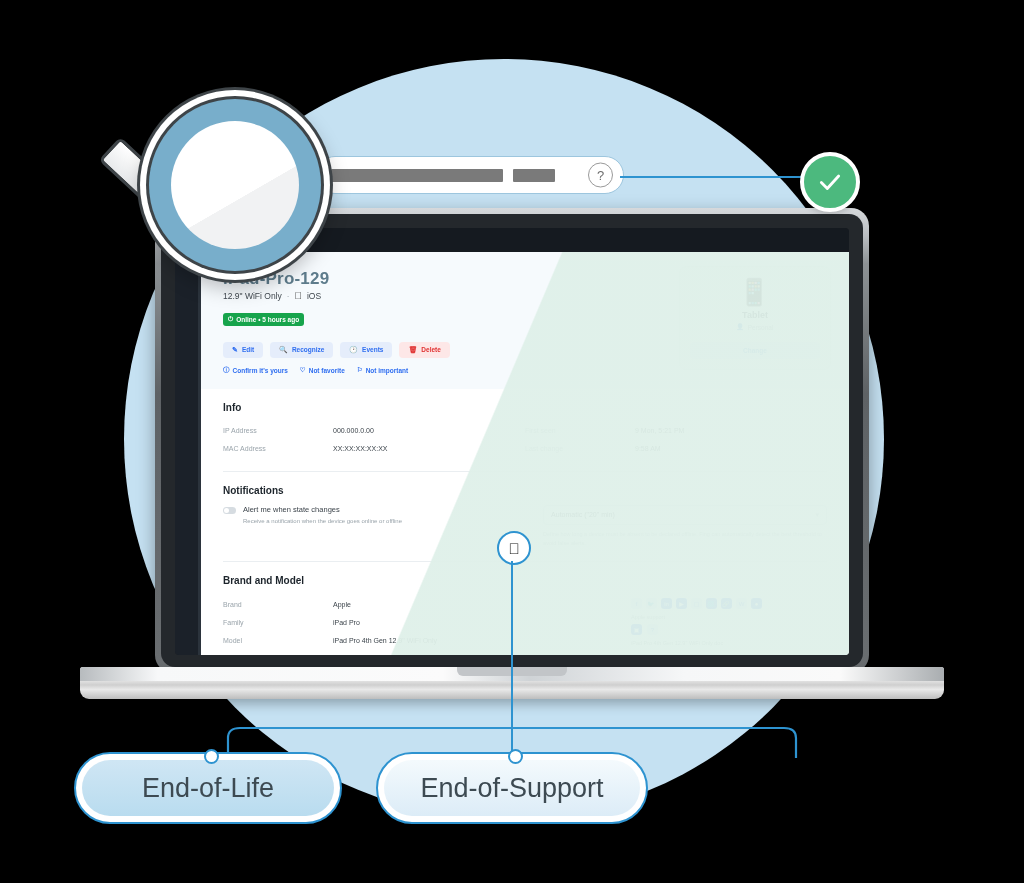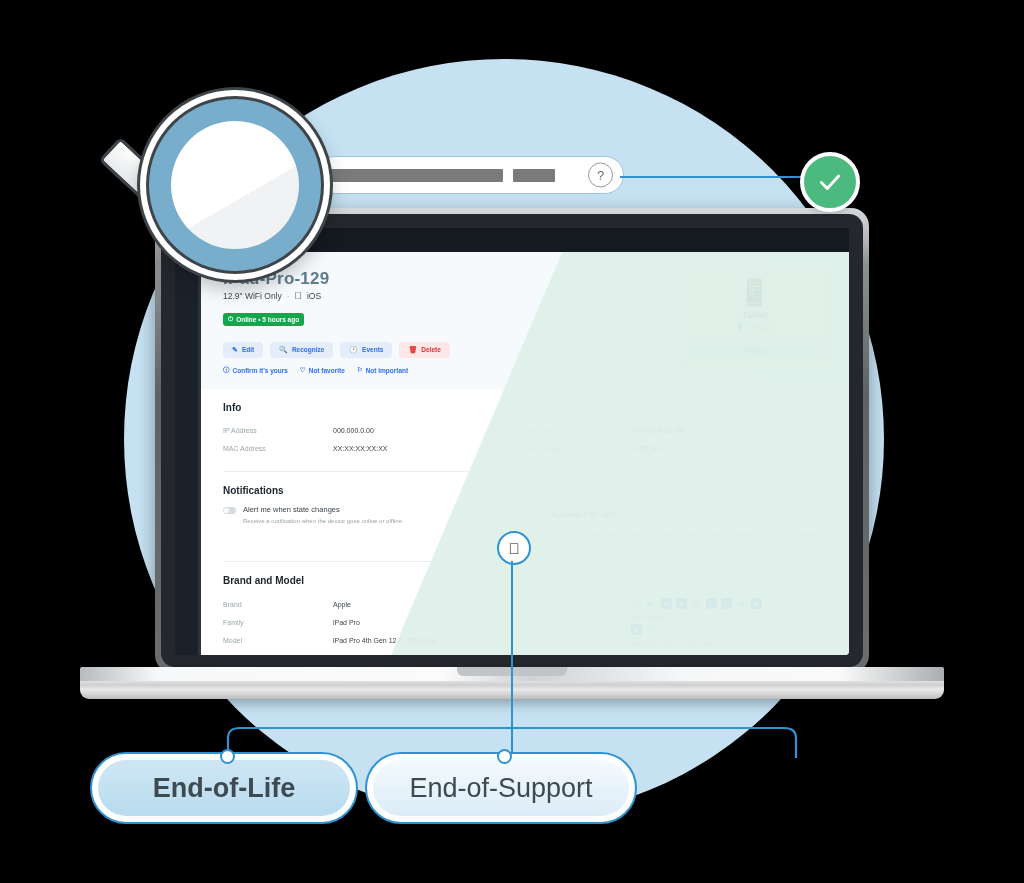--- a/index.html
+++ b/index.html
@@ -152,23 +152,23 @@
   .connector{position:absolute;left:218px;top:714px;width:588px;height:46px;}
   .connector svg{display:block;}
 
   .pills{position:absolute;left:0;top:752px;width:1024px;height:78px;}
   .pill{position:absolute;top:0;height:72px;border-radius:36px;
      border:2.5px solid #2e93d0;background:#fff;box-sizing:border-box;
      display:flex;align-items:center;justify-content:center;}
   .pill-in{position:absolute;left:6px;top:6px;right:6px;bottom:6px;border-radius:30px;
      display:flex;align-items:center;justify-content:center;}
   .pill-txt{font-size:27px;color:#3d4a52;position:relative;z-index:2;}
-  .pill-a{left:90px;width:268px;font-weight:bold;}
+  .pill-a{left:74px;width:268px;}
   .pill-a .pill-in{background:linear-gradient(180deg,#cfe6f4,#b9dcef);}
-  .pill-b{left:365px;width:272px;}
+  .pill-b{left:376px;width:272px;}
   .pill-b .pill-in{background:linear-gradient(180deg,#f4fafd,#dcecf7);}
   .pill-c{left:668px;width:268px;}
   .pill-c .pill-in{background:linear-gradient(180deg,#cfe6f4,#b9dcef);}
   .node-dot{position:absolute;width:11px;height:11px;border-radius:50%;
      background:#fff;border:2px solid #2e93d0;top:-5px;}
 </style>
 </head>
 <body>
 
 <div class="bg-circle"></div>

